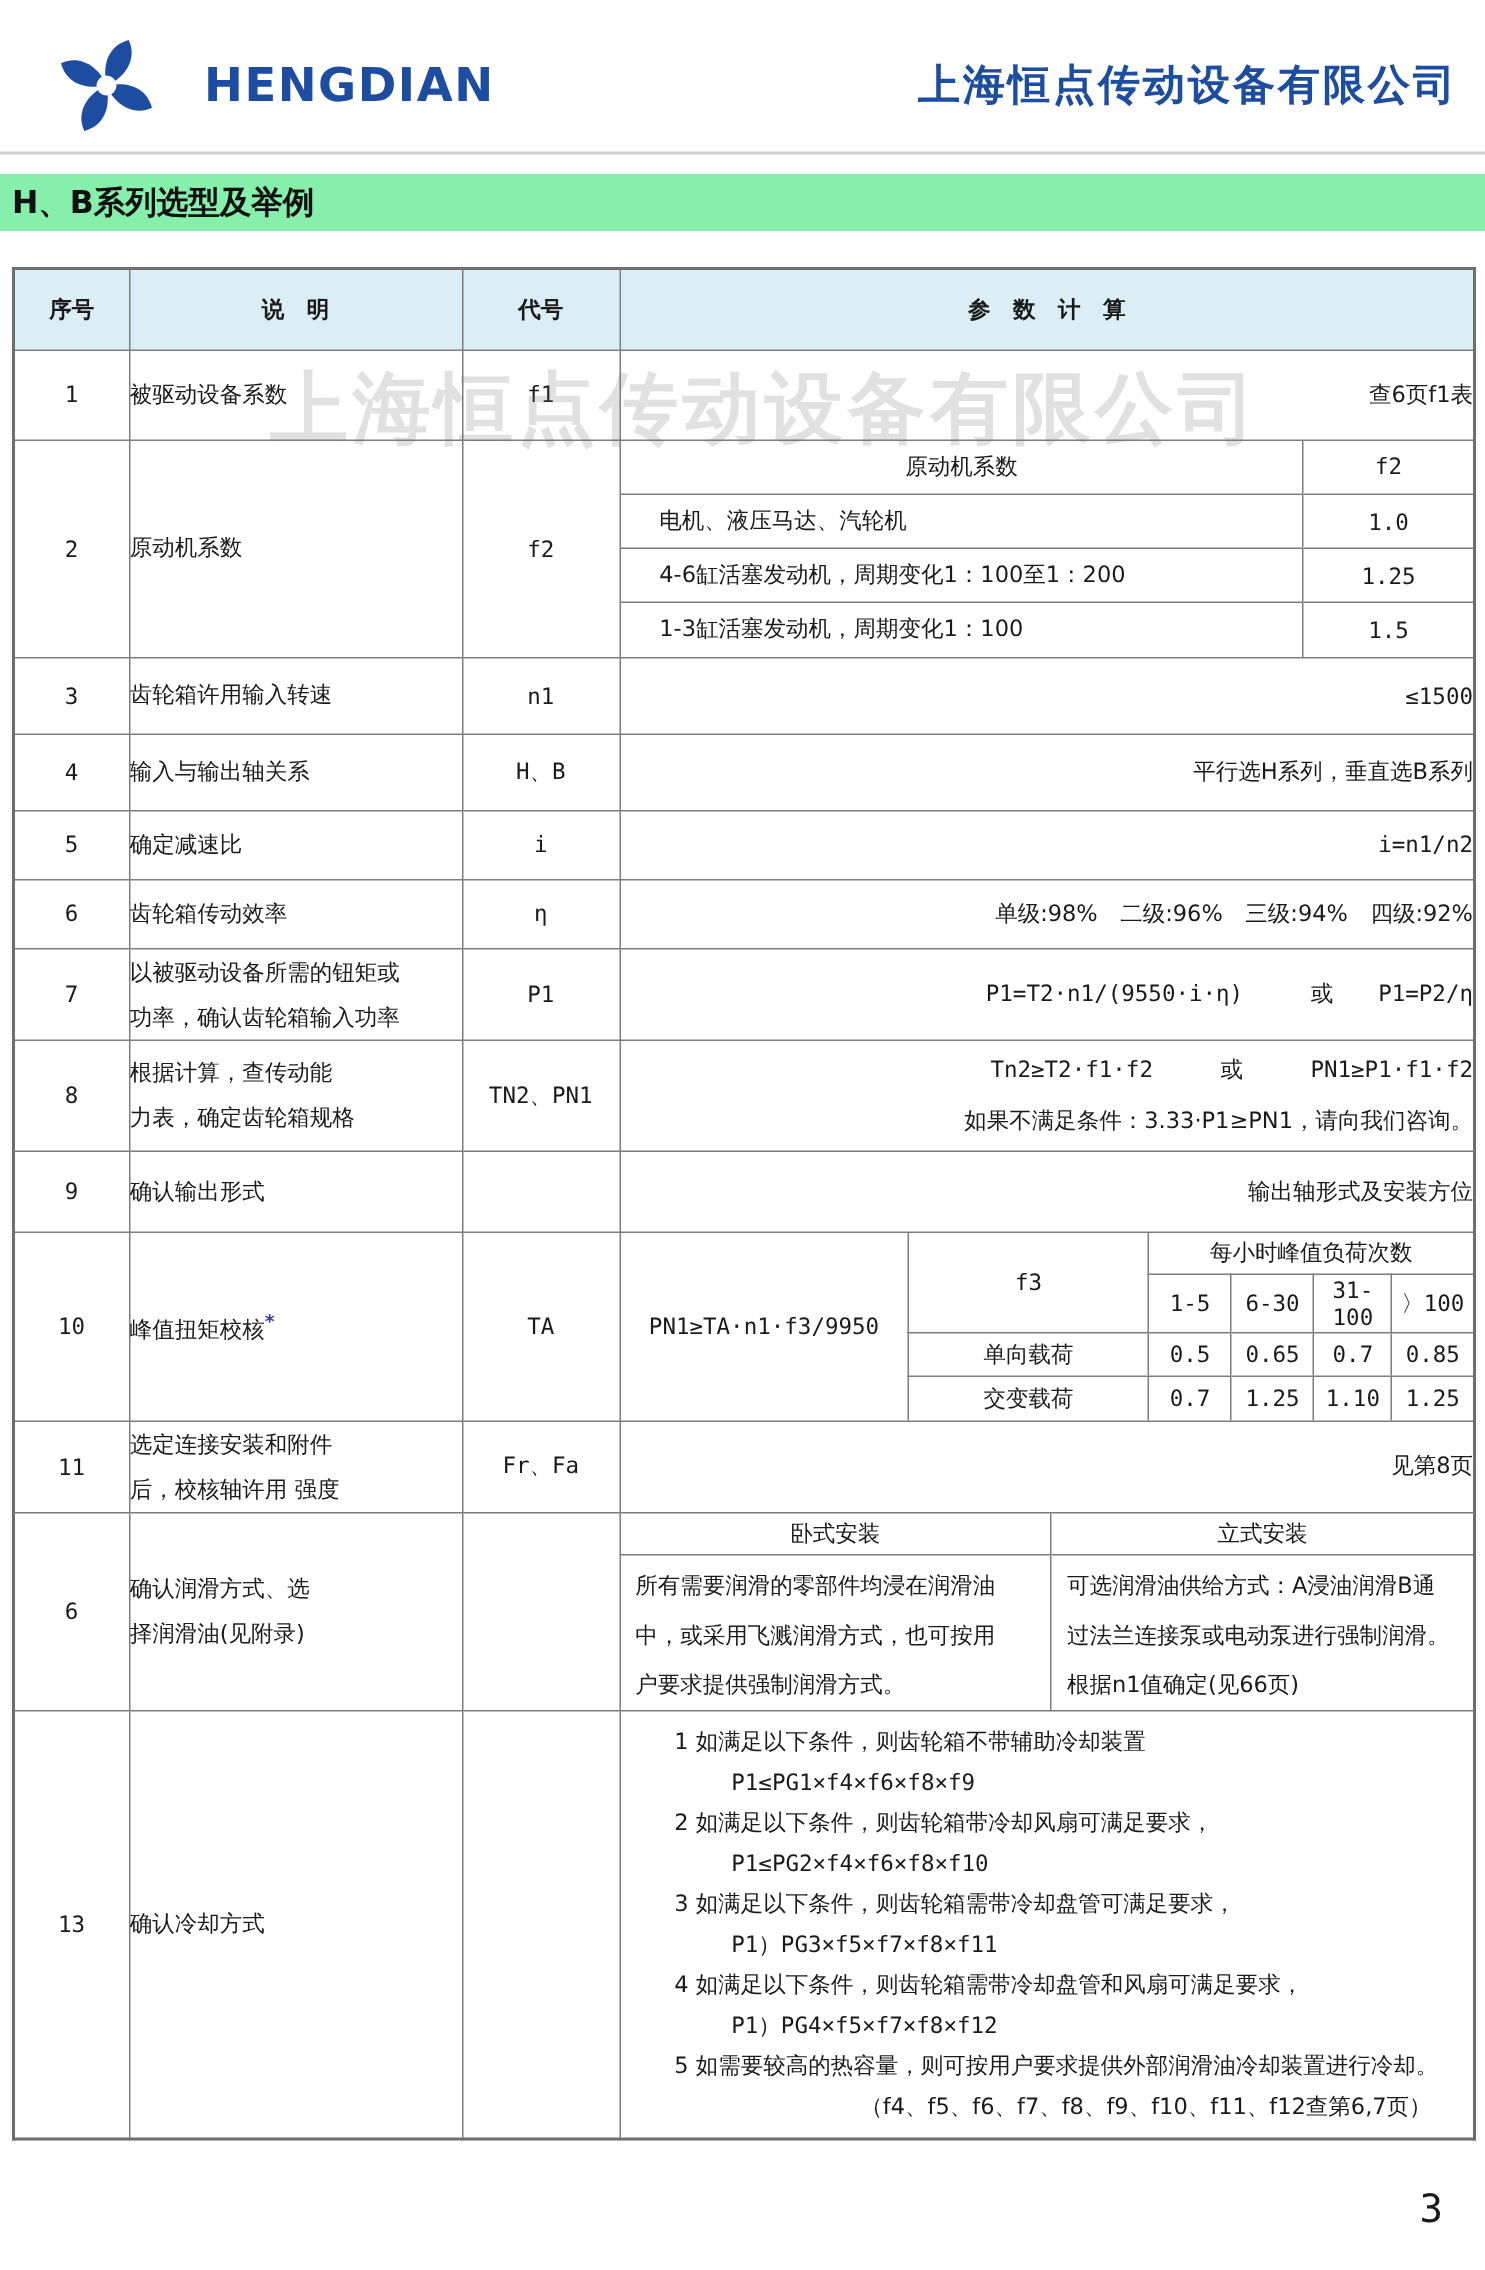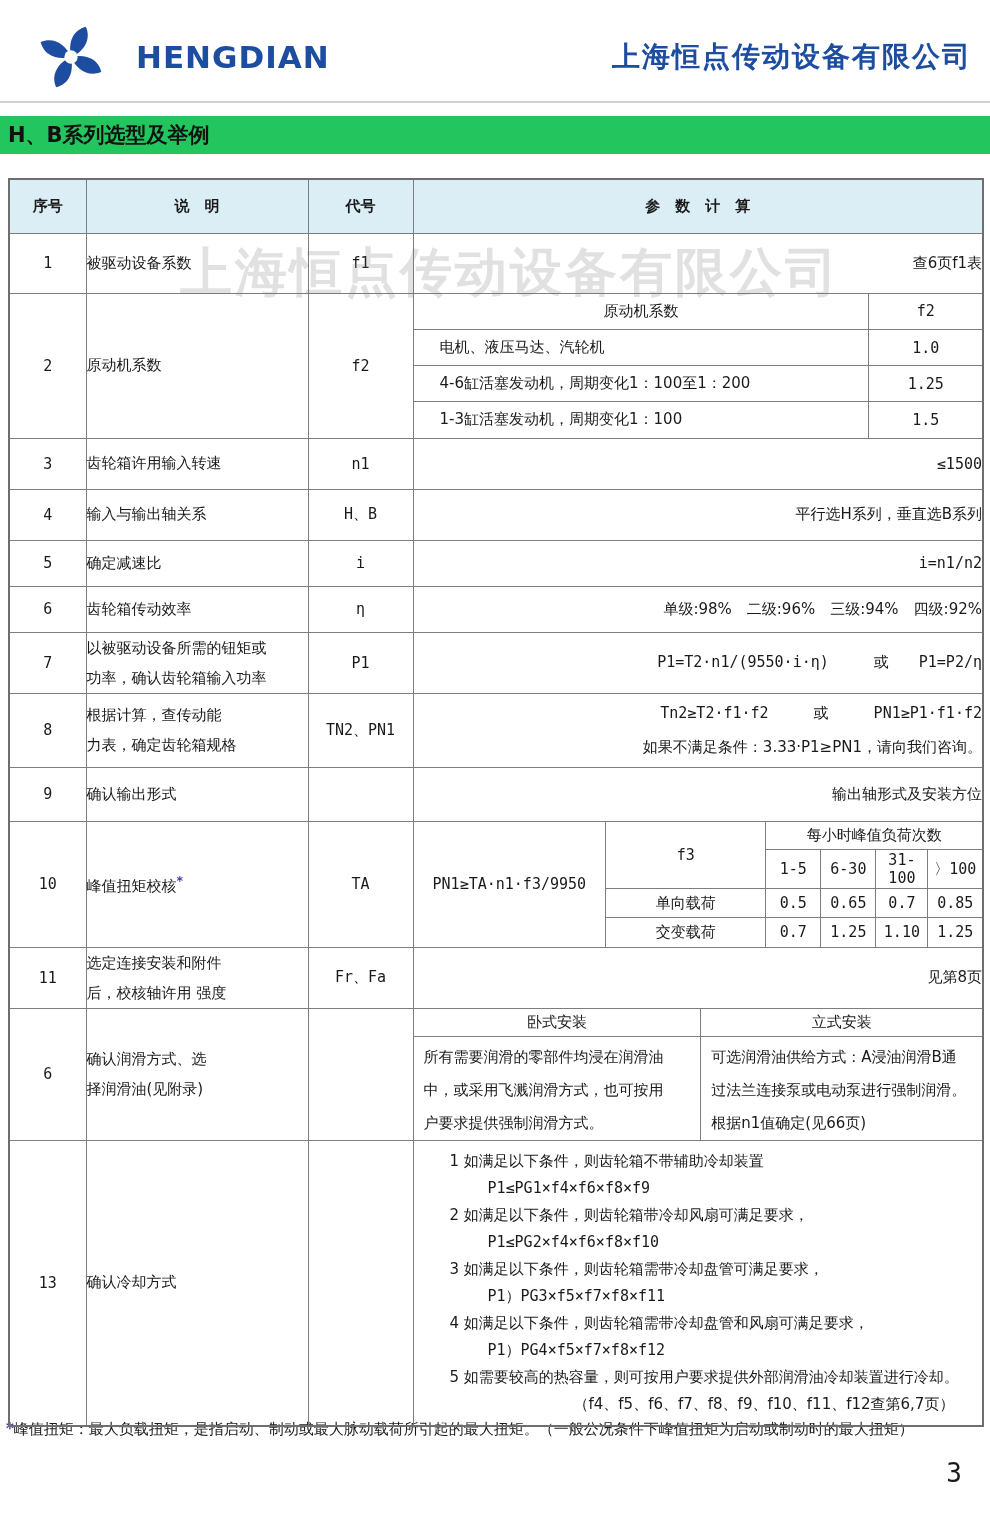--- a/index.html
+++ b/index.html
@@ -10,21 +10,21 @@
   .header{height:101px;box-sizing:border-box;padding:12px 14px 0 34px;
           display:flex;align-items:center;justify-content:space-between;}
   .logo-wrap{display:flex;align-items:center;gap:28px;}
   .logo-svg{width:74px;height:74px;display:block;}
   .logo-text{font-size:31px;font-weight:bold;color:#1c4da0;letter-spacing:1px;}
   .company{font-size:28px;font-weight:bold;color:#1c4da0;
            font-family:"DejaVu Serif",serif;letter-spacing:2px;padding-right:4px;}
   .header-rule{height:2px;background:#d0d0d0;}
 
   
-  .section-title{margin-top:13px;height:38px;line-height:38px;background:#22c55e;
+  .section-title{margin-top:13px;height:38px;line-height:38px;background:#86efac;
                  font-size:21px;font-weight:bold;color:#111;padding-left:8px;}
 
   
   .watermark{position:absolute;left:180px;top:238px;font-size:52px;font-weight:bold;
              letter-spacing:3px;color:rgba(120,120,120,0.22);white-space:nowrap;
              z-index:3;pointer-events:none;}
 
   
   table.main{margin:24px 0 0 8px;width:974px;border-collapse:collapse;
              table-layout:fixed;border:2px solid #6e6e6e;position:relative;z-index:1;}
@@ -318,19 +318,16 @@
         <div class="cl ind1 mono">P1）PG3×f5×f7×f8×f11</div>
         <div class="cl ind0">4 如满足以下条件，则齿轮箱需带冷却盘管和风扇可满足要求，</div>
         <div class="cl ind1 mono">P1）PG4×f5×f7×f8×f12</div>
         <div class="cl ind0">5 如需要较高的热容量，则可按用户要求提供外部润滑油冷却装置进行冷却。</div>
         <div class="cl ind2">（f4、f5、f6、f7、f8、f9、f10、f11、f12查第6,7页）</div>
       </td>
     </tr>
     </tbody>
   </table>
 
-  <div class="footnote">
-    <span class="star">*</span><span>峰值扭矩：最大负载扭矩，是指启动、制动或最大脉动载荷所引起的最大扭矩。（一般公况条件下峰值扭矩为启动或制动时的最大扭矩）</span>
-  </div>
 
   <div class="pageno">3</div>
 
 </div>
 
 </body></html>

